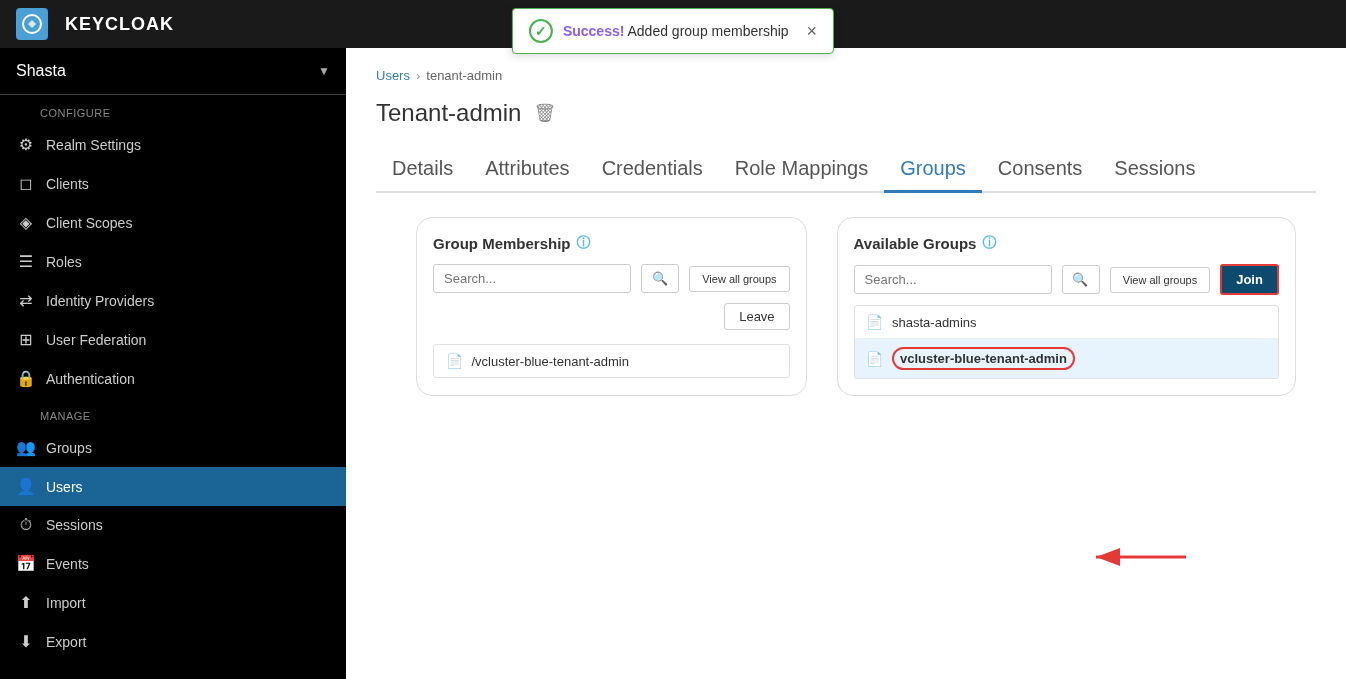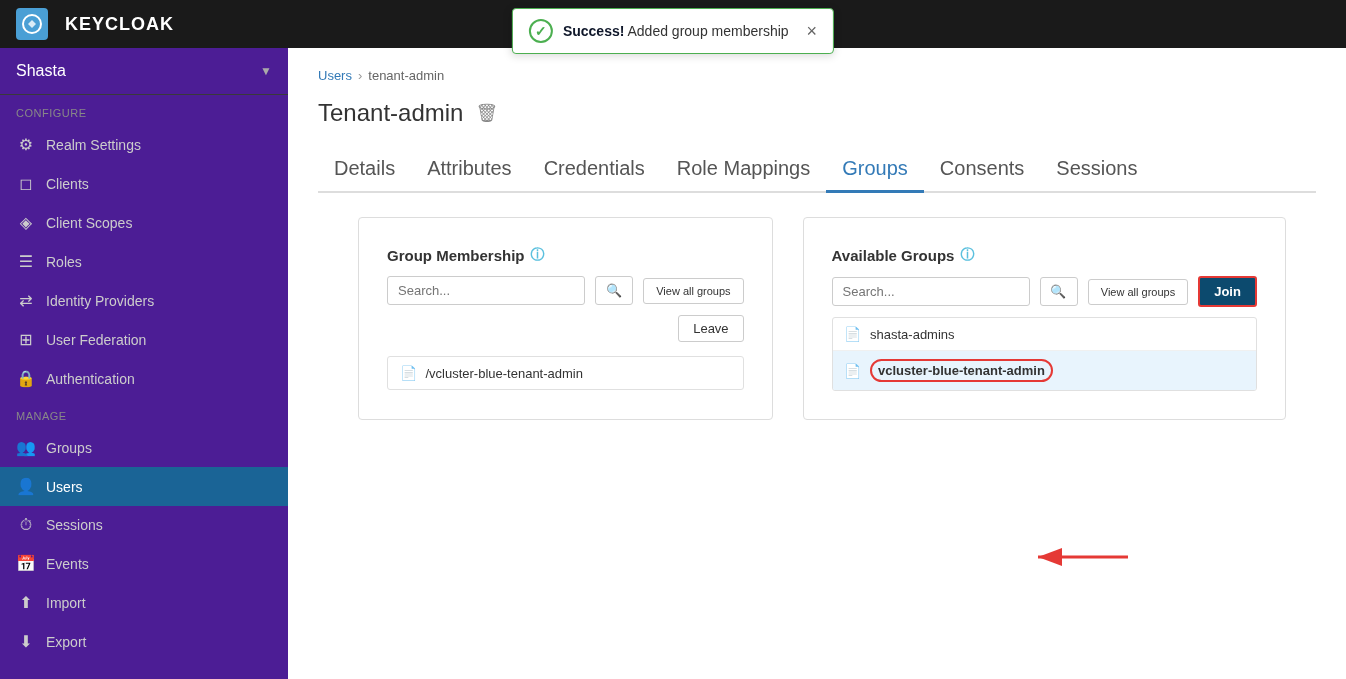--- a/index.html
+++ b/index.html
@@ -60,39 +60,39 @@
       border-radius: 50%;
       border: 2px solid #4caf50;
       display: flex;
       align-items: center;
       justify-content: center;
       color: #4caf50;
       font-size: 14px;
       font-weight: bold;
     }
     .toast-text { color: #333; font-size: 14px; }
-    .toast-text strong { color: #0f172a; }
+    .toast-text strong { color: #8b5cf6; }
     .toast-close {
       cursor: pointer;
       color: #666;
       font-size: 18px;
       margin-left: 8px;
     }
 
     
     .main-layout {
       display: flex;
       flex: 1;
       overflow: hidden;
     }
 
     
     .sidebar {
-      width: 288px;
-      background: #4c1d95;
+      width: 346px;
+      background: #000000;
       color: #ccc;
       overflow-y: auto;
       flex-shrink: 0;
     }
     .realm-selector {
       padding: 14px 16px;
       display: flex;
       align-items: center;
       justify-content: space-between;
       border-bottom: 1px solid #3a3a3a;
@@ -101,20 +101,21 @@
       cursor: pointer;
     }
     .realm-selector .chevron { color: #aaa; font-size: 12px; }
 
     .sidebar-section-label {
       padding: 12px 16px 6px;
       font-size: 11px;
       color: #888;
       text-transform: uppercase;
       letter-spacing: 0.5px;
+      margin-left: 24px;
     }
     .sidebar-item {
       display: flex;
       align-items: center;
       gap: 10px;
       padding: 10px 16px;
       cursor: pointer;
       color: #ccc;
       font-size: 14px;
       transition: background 0.15s;
@@ -178,22 +179,22 @@
 
     
     .groups-container {
       display: flex;
       gap: 30px;
       padding: 0 40px;
     }
     .group-panel {
       flex: 1;
       border: 1px solid #ddd;
-      border-radius: 4px;
-      padding: 28px;
+      border-radius: 16px;
+      padding: 16px;
       background: #fff;
     }
     .panel-title {
       font-size: 15px;
       font-weight: 600;
       color: #333;
       margin-bottom: 12px;
       display: flex;
       align-items: center;
       gap: 6px;

